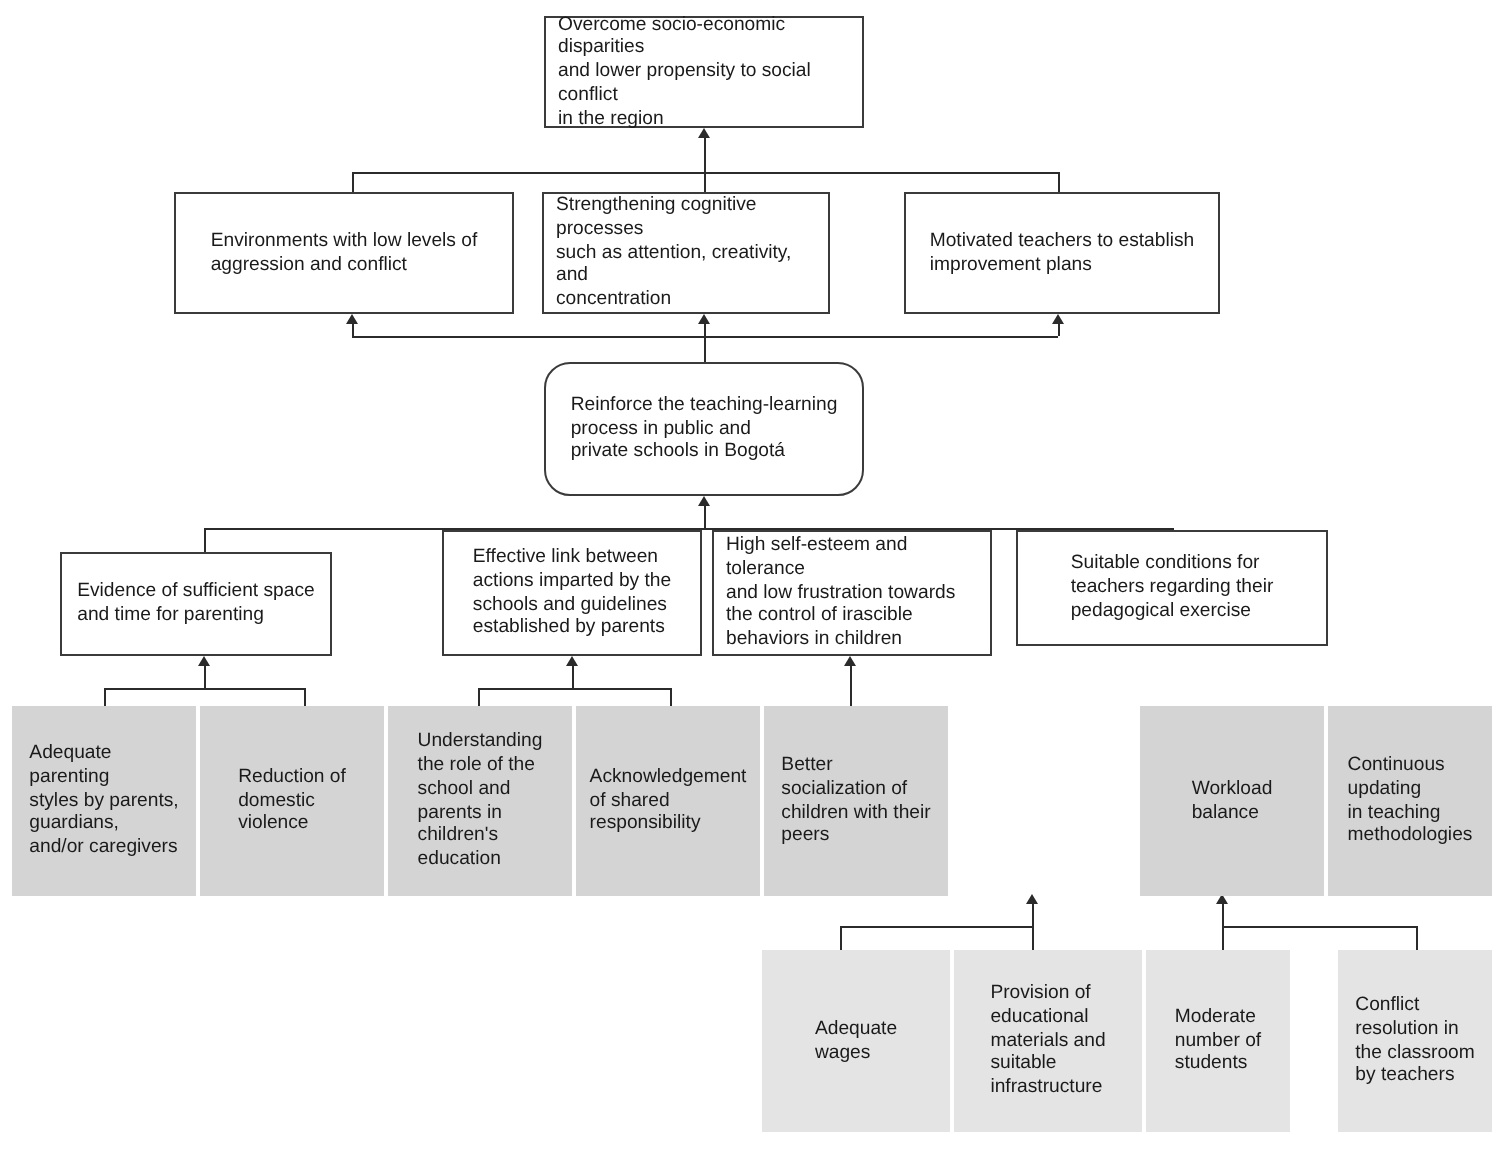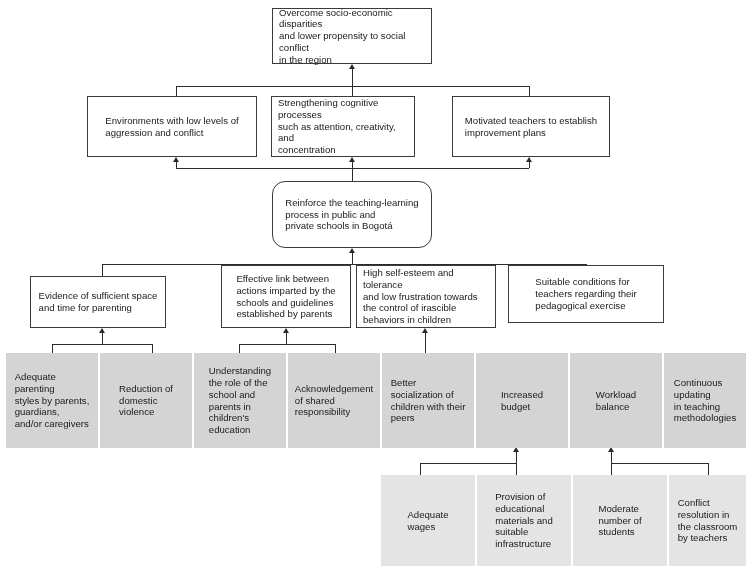--- a/index.html
+++ b/index.html
@@ -151,37 +151,35 @@
 parents in
 children's
 education</div>
   <div class="node gray" style="left:288px;top:353px;width:92px;height:95px;">Acknowledgement
 of shared
 responsibility</div>
   <div class="node gray" style="left:382px;top:353px;width:92px;height:95px;">Better
 socialization of
 children with their
 peers</div>
-  <div class="node gray" style="left:476px;top:353px;width:92px;height:95px;">Increased
-budget</div>
   <div class="node gray" style="left:570px;top:353px;width:92px;height:95px;">Workload
 balance</div>
   <div class="node gray" style="left:664px;top:353px;width:82px;height:95px;">Continuous
 updating
 in teaching
 methodologies</div>
 
   <div class="node gray light" style="left:381px;top:475px;width:94px;height:91px;">Adequate
 wages</div>
   <div class="node gray light" style="left:477px;top:475px;width:94px;height:91px;">Provision of
 educational
 materials and
 suitable
 infrastructure</div>
-  <div class="node gray light" style="left:573px;top:475px;width:94px;height:91px;">Moderate
+  <div class="node gray light" style="left:573px;top:475px;width:72px;height:91px;">Moderate
 number of
 students</div>
   <div class="node gray light" style="left:669px;top:475px;width:77px;height:91px;">Conflict
 resolution in
 the classroom
 by teachers</div>
 
 </div>
 
 </body></html>

